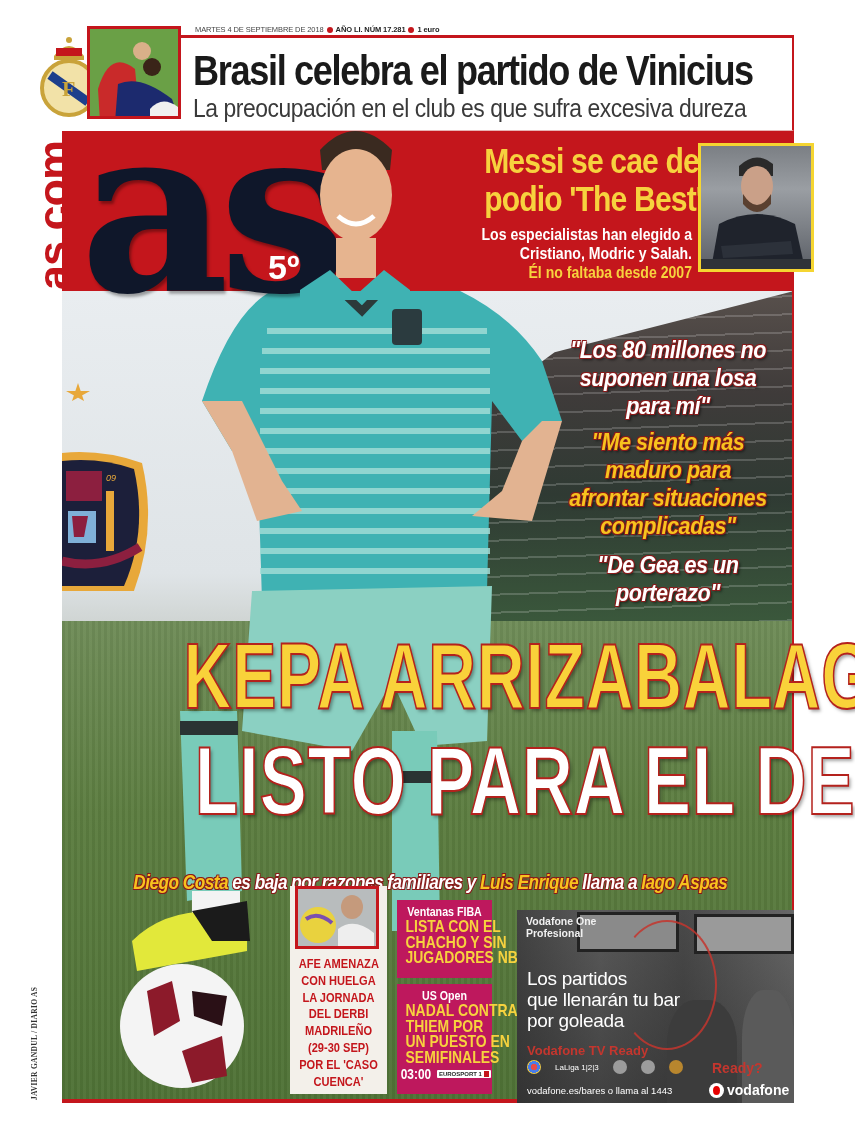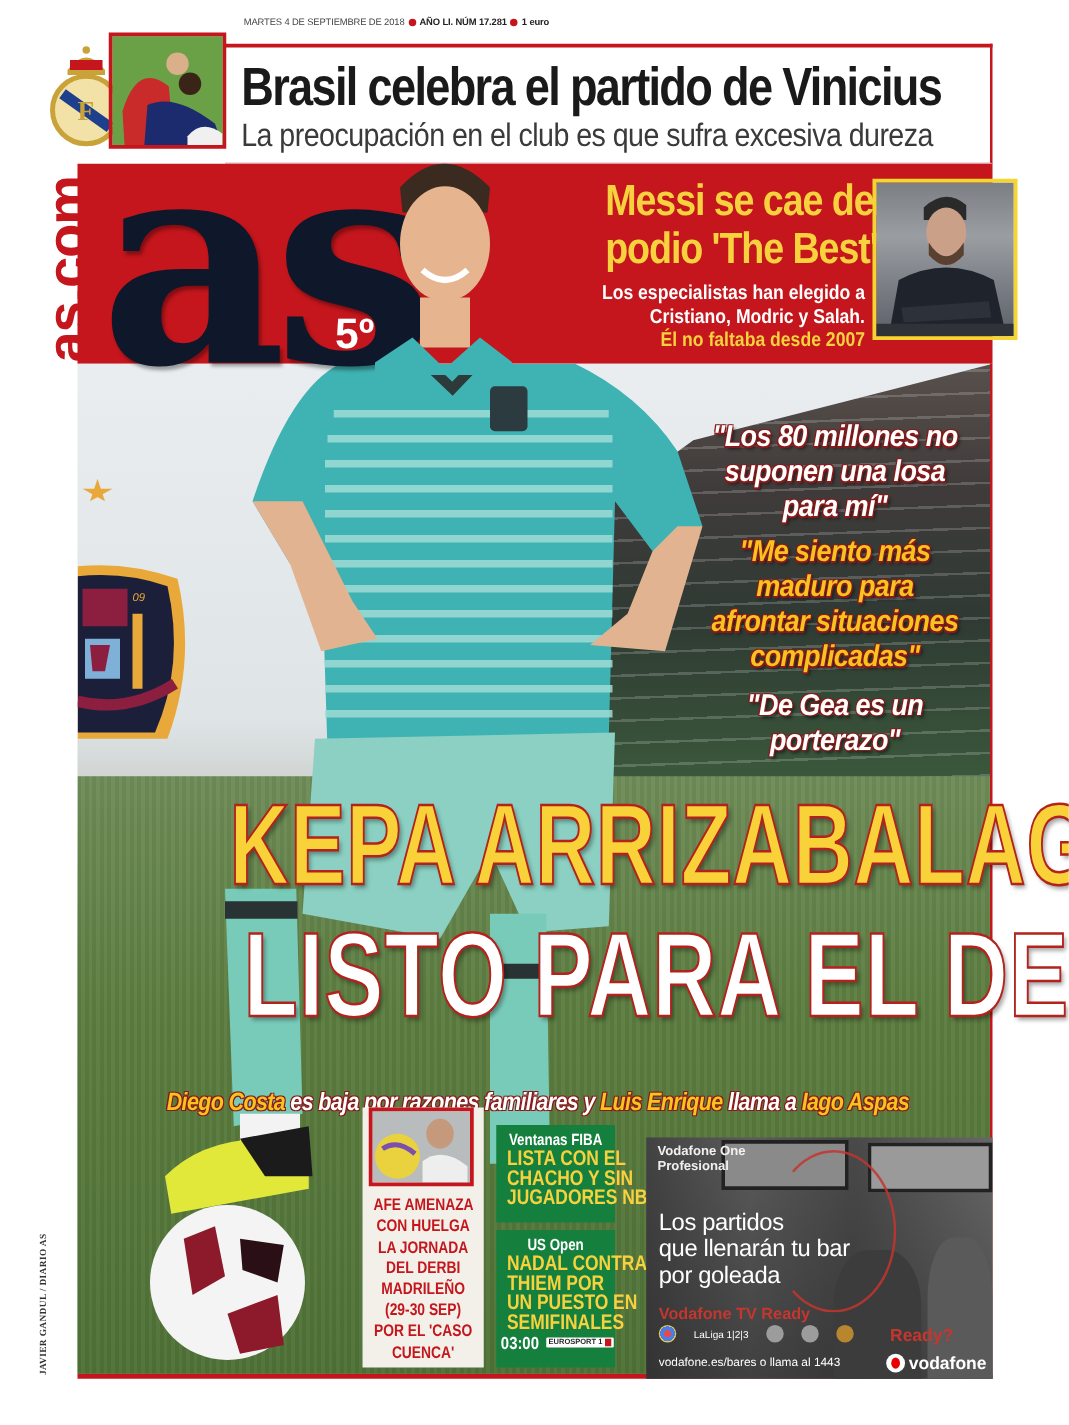--- a/index.html
+++ b/index.html
@@ -1,21 +1,21 @@
 <!DOCTYPE html>
 <html><head>
 <meta charset="utf-8">
 <style>
   * { box-sizing: border-box; margin: 0; padding: 0; }
   html, body { width: 855px; height: 1140px; background: #ffffff; overflow: hidden; }
   body { position: relative; font-family: "Liberation Sans", sans-serif; }
 
   
   .dateline {
-    position: absolute; left: 195px; top: 13px;
+    position: absolute; left: 195px; top: 25px;
     font-size: 7.5px; color: #444; letter-spacing: -0.1px;
     font-family: "Liberation Sans", sans-serif; white-space: nowrap;
   }
   .dateline b { color: #222; }
   .dateline .dot { display: inline-block; width: 6px; height: 6px; border-radius: 50%; background: #c4161c; margin: 0 3px; vertical-align: -0.5px; }
   .topbar-rule { position: absolute; left: 180px; top: 35px; width: 614px; height: 3px; background: #c4161c; }
   .top-box {
     position: absolute; left: 180px; top: 35px; width: 614px; height: 96px;
     border-right: 2px solid #c4161c; border-bottom: 1px solid #e6b4b4;
   }
@@ -166,21 +166,21 @@
   }
   .afe-text {
     position: absolute; left: 290px; top: 956px; width: 97px; text-align: center;
     font-family: "Liberation Sans", sans-serif; font-weight: bold; font-size: 13.5px; line-height: 16.8px;
     color: #c4161c; white-space: nowrap;
   }
   .afe-text span { display: block; transform: scaleX(0.82); }
 
   
   .dark-box {
-    position: absolute; left: 397px; width: 95px; background: #15803d; text-align: center;
+    position: absolute; left: 397px; width: 95px; background: #be185d; text-align: center;
     font-family: "Liberation Sans", sans-serif; font-weight: bold; white-space: nowrap;
   }
   .fiba-box { top: 900px; height: 78px; }
   .usopen-box { top: 984px; height: 110px; }
   .dark-box .label { color: #ffffff; font-size: 13px; line-height: 15px; padding-top: 4px; }
   .dark-box .label span, .dark-box .body span { display: block; transform: scaleX(0.82); }
   .dark-box .body { color: #f7d23e; font-size: 17px; line-height: 15.5px; }
   .time-row { display: flex; align-items: center; justify-content: center; gap: 3px; margin-top: 1px; }
   .time-row .time { color: #ffffff; font-size: 14px; transform: scaleX(0.85); }
   .eurosport { background: #ffffff; color: #1f2422; font-size: 6px; padding: 1px 2px; border-radius: 1px; display: flex; align-items: center; gap: 2px; }

